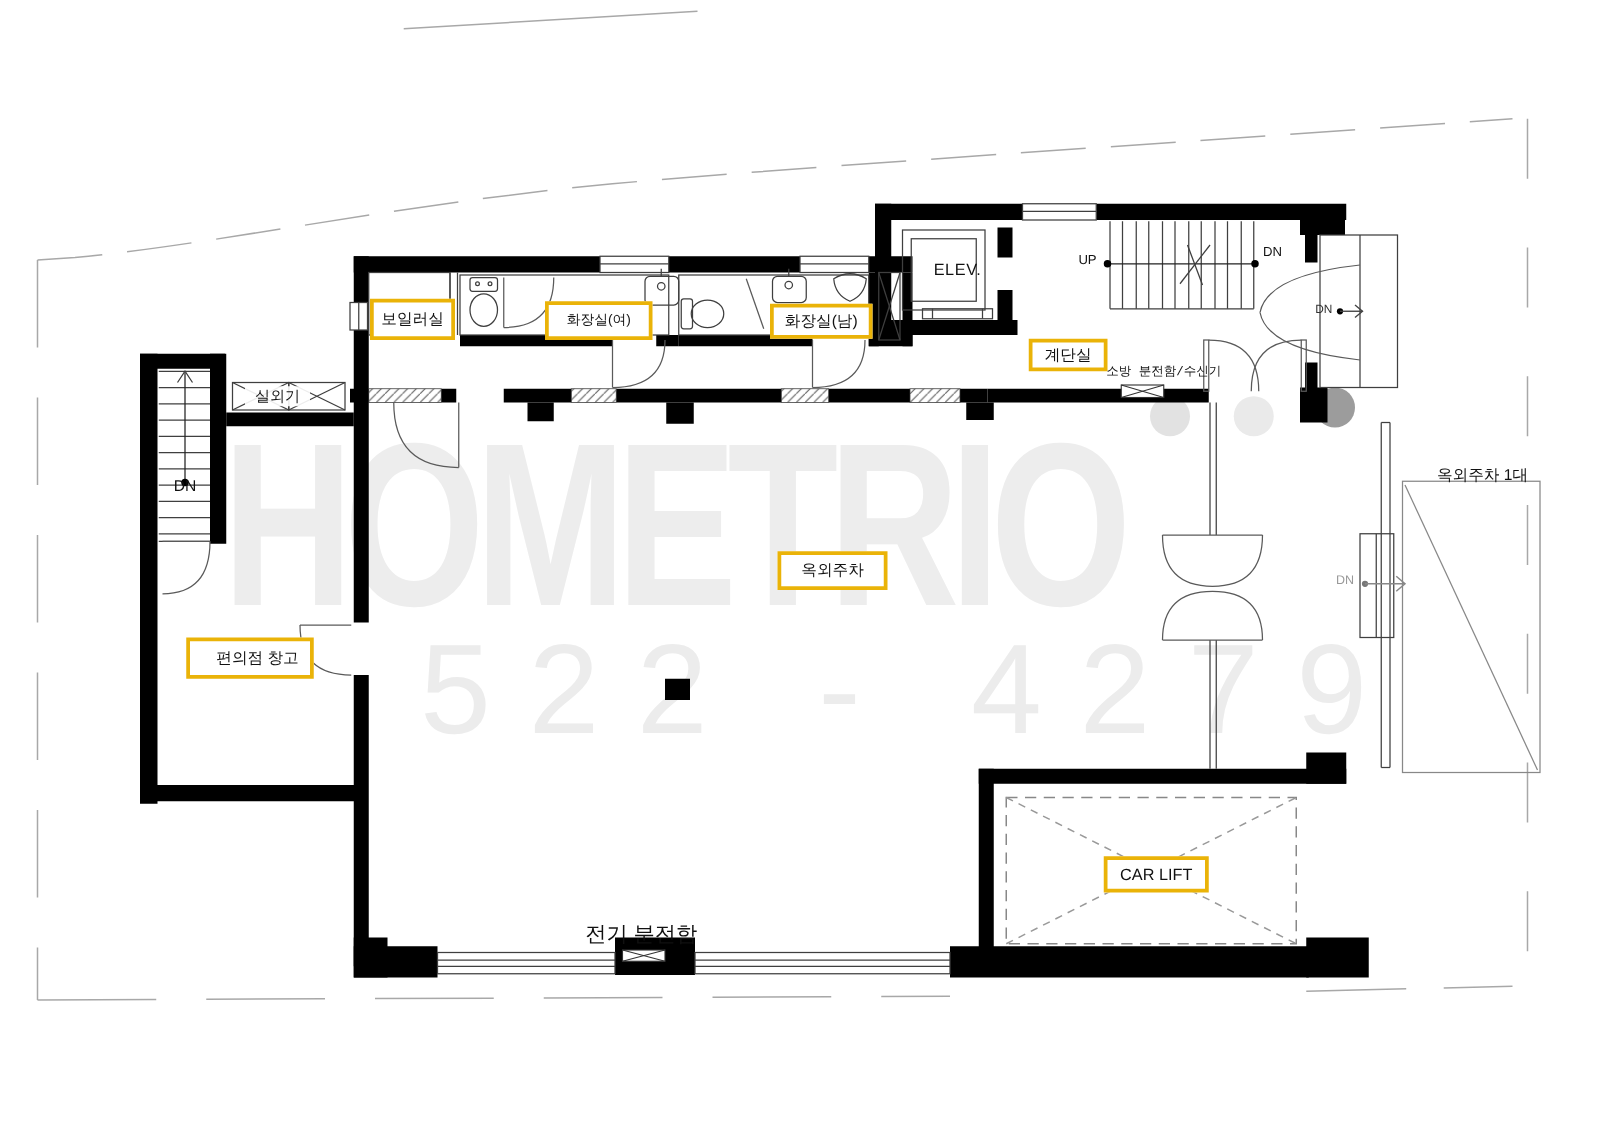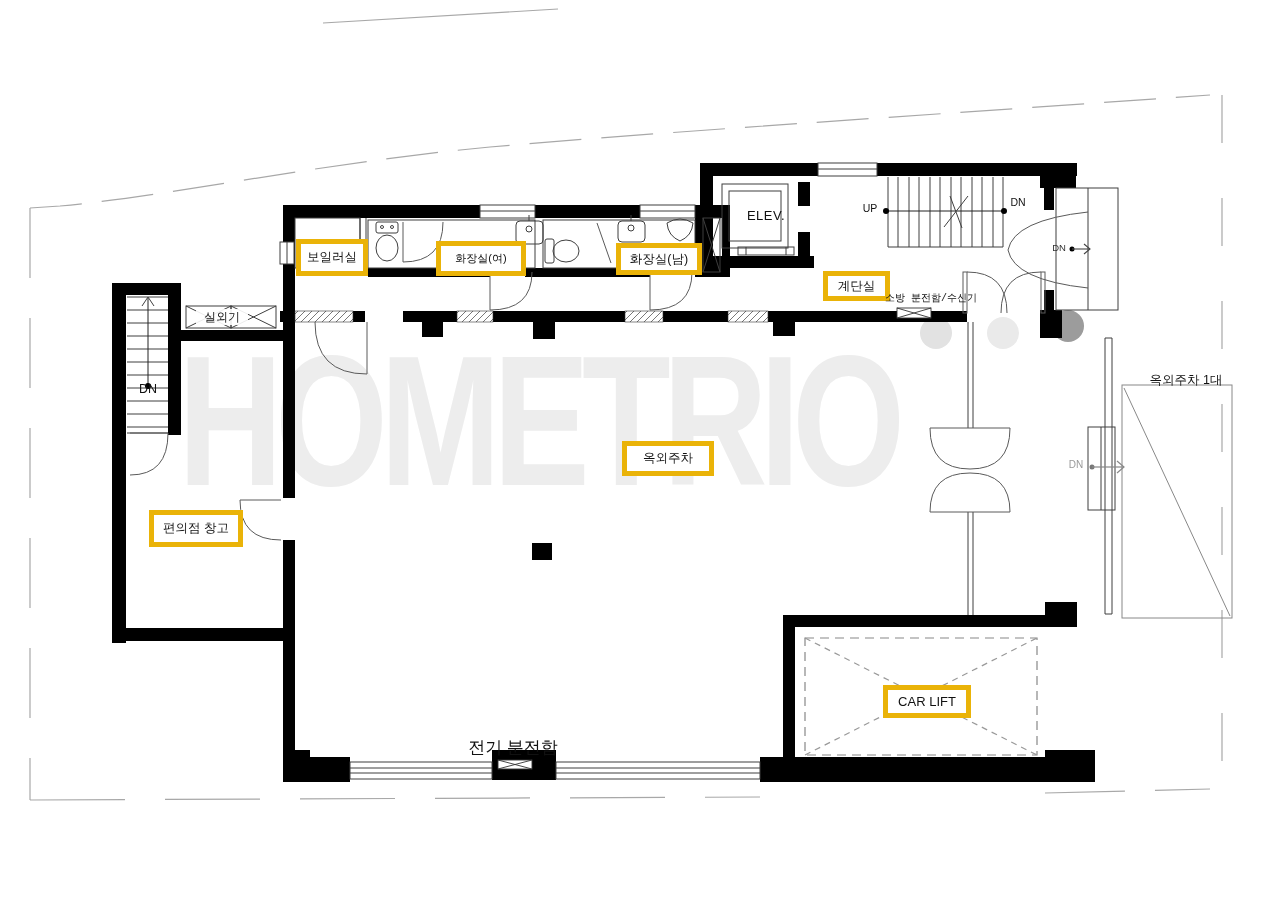--- a/index.html
+++ b/index.html
@@ -18,30 +18,31 @@
     position:absolute;left:336px;top:496px;width:900px;height:120px;
     font-size:102px;font-weight:400;line-height:110px;color:#ececec;
     letter-spacing:30px;white-space:nowrap;z-index:0;user-select:none;
   }
   svg.plan{position:absolute;left:0;top:0;z-index:1;}
   
   .lbl{
     position:absolute;z-index:2;display:flex;align-items:center;justify-content:center;
     color:#111;line-height:1;white-space:nowrap;
   }
-  .boxed{border:5px solid #eab308;background:#fff;}
+  .boxed{border:3px solid #eab308;background:#fff;}
   .plain{background:transparent;}
   .whitebg{background:rgba(255,255,255,0.9);}
 </style>
 </head>
 <body>
 
 <div class="stage">
 
   <div class="wm-logo">HOMETRIO</div>
+  <div class="wm-phone">522 - 4279</div>
 
   <svg class="plan" width="1280" height="905" viewBox="0 0 1280 905">
     <defs>
       <pattern id="hatch" width="7" height="7" patternUnits="userSpaceOnUse">
         <path d="M0,7 L7,0" stroke="#555" stroke-width="0.8"></path>
       </pattern>
     </defs>
 
     <g>
       <circle cx="936" cy="333" r="16" fill="#e2e2e2"></circle>
@@ -281,21 +282,21 @@
       <path d="M1084,244 L1090,249 L1084,254"></path>
     </g>
   </svg>
 
   <div class="lbl boxed" style="left:296px;top:239px;width:62px;height:27px;font-size:12.5px;">보일러실</div>
   <div class="lbl boxed" style="left:436px;top:241px;width:80px;height:25px;font-size:11px;text-align:right;">화장실(여)</div>
   <div class="lbl boxed" style="left:616px;top:243px;width:76px;height:22px;font-size:12.5px;">화장실(남)</div>
   <div class="lbl plain" style="left:741px;top:206px;width:50px;height:18px;font-size:13px;letter-spacing:0.5px;">ELEV.</div>
   <div class="lbl boxed" style="left:823px;top:249px;width:57px;height:20px;font-size:12.5px;margin-top:22px;">계단실</div>
   <div class="lbl boxed" style="left:622px;top:441px;width:82px;height:25px;font-size:12.5px;">옥외주차</div>
-  <div class="lbl boxed" style="left:149px;top:510px;width:84px;height:27px;font-size:12.5px;">편의점 창고</div>
+  <div class="lbl boxed" style="left:149px;top:510px;width:84px;height:27px;font-size:12.5px;padding-left:12px;">편의점 창고</div>
   <div class="lbl boxed" style="left:883px;top:685px;width:78px;height:23px;font-size:13px;">CAR LIFT</div>
   <div class="lbl whitebg" style="left:196px;top:309px;width:52px;height:16px;font-size:12px;">실외기</div>
   <div class="lbl plain" style="left:1141px;top:373px;width:90px;height:15px;font-size:12.5px;">옥외주차 1대</div>
 
   <div class="lbl plain" style="left:879px;top:293px;width:104px;height:12px;font-size:10px;font-family:Liberation Mono, monospace;">소방 분전함/수신기</div>
   <div class="lbl plain" style="left:468px;top:740px;width:90px;height:14px;font-size:17px;">전기 분전함</div>
   <div class="lbl plain" style="left:858px;top:202px;width:24px;height:12px;font-size:10.5px;">UP</div>
   <div class="lbl plain" style="left:1006px;top:196px;width:24px;height:12px;font-size:10.5px;">DN</div>
   <div class="lbl plain" style="left:1049px;top:242px;width:20px;height:11px;font-size:9.5px;color:#333;">DN</div>
   <div class="lbl plain" style="left:134px;top:382px;width:28px;height:14px;font-size:12.5px;">DN</div>

